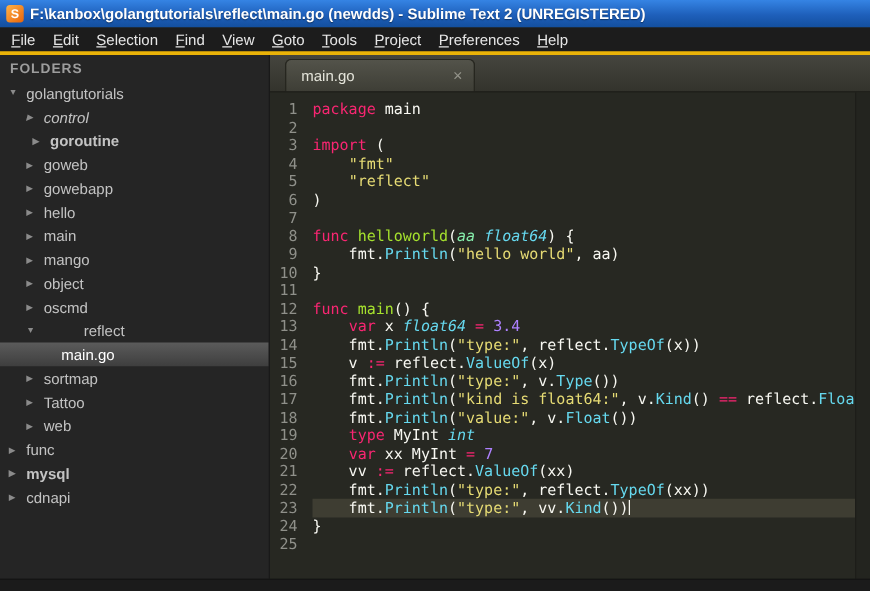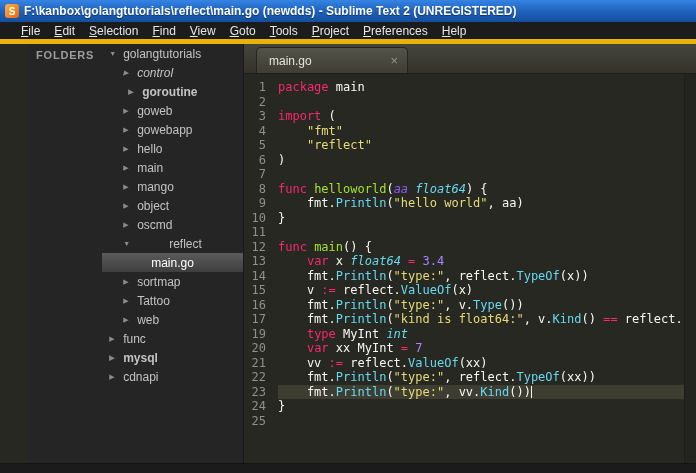--- a/index.html
+++ b/index.html
@@ -10,31 +10,31 @@
   
   .titlebar { height:22px; flex:0 0 22px; background:linear-gradient(#3584e4 0%, #1e5fba 55%, #134f9e 100%);
               display:flex; align-items:center; padding:0 5px; gap:5px; }
   .app-icon { width:14px; height:14px; border-radius:3px; flex:0 0 14px;
               background:linear-gradient(135deg,#ffb347,#e8630a); color:#fff;
               font-size:10px; font-weight:bold; display:flex; align-items:center; justify-content:center; }
   .title-text { color:#fff; font-weight:bold; font-size:12px; white-space:nowrap;
                 text-shadow:0 1px 1px rgba(0,0,0,.45); }
 
   
-  .menubar { height:22px; flex:0 0 22px; background:#1c1c1c; border-bottom:5px solid #eab308;
-             display:flex; align-items:center; padding-left:14px; }
+  .menubar { height:22px; flex:0 0 22px; background:#1c1c1c; border-bottom:3px solid #eab308;
+             display:flex; align-items:flex-start; padding-left:2px; }
   .menu-item { color:#e6e6e6; font-size:12px; padding:3px 7px; white-space:nowrap; }
   .menu-item u { text-underline-offset:1px; }
 
   
   .main { flex:1 1 auto; display:flex; min-height:0; }
 
   
   .sidebar { width:216px; flex:0 0 216px; background:#252525; border-right:1px solid #191919;
-             display:flex; flex-direction:row; overflow:hidden;margin-left:28px; }
+             display:flex; flex-direction:column; overflow:hidden; }
   .folders-header { color:#9d9d9d; font-size:11px; font-weight:bold; letter-spacing:.8px;
                     padding:5px 8px 4px 8px; }
   .tree { flex:1; overflow:hidden; }
   .tree-row { height:19px; display:flex; align-items:center; white-space:nowrap;
               color:#c3c3c3; font-size:12px; cursor:default; }
   .tree-row.selected { background:linear-gradient(#5b5b5b,#3e3e3e); color:#ffffff; }
   .tree-arrow { width:11px; flex:0 0 11px; font-size:7px; color:#8b8b8b; text-align:left;
                 display:inline-block; margin-right:3px; }
   .tree-row.selected .tree-arrow { color:#cfcfcf; }
 
@@ -57,21 +57,21 @@
   .content { flex:1 1 auto; color:#f8f8f2; }
   .code-line.current .content { background:#3e3d32; }
 
   .tk-kw   { color:#f92672; }
   .tk-op   { color:#f92672; }
   .tk-str  { color:#e6db74; }
   .tk-num  { color:#ae81ff; }
   .tk-type { color:#66d9ef; font-style:italic; }
   .tk-call { color:#66d9ef; }
   .tk-fn   { color:#a6e22e; }
-  .tk-param{ color:#8b5cf6; font-style:italic;margin-top:16px; }
+  .tk-param{ color:#86efac; font-style:italic;margin-top:16px; }
   .tk-pl   { color:#f8f8f2; }
 
   .cursor { display:inline-block; width:1px; height:12px; background:#f8f8f0;
             vertical-align:-2px; }
 
   .vscroll { width:12px; flex:0 0 12px; background:#23241f; border-left:1px solid #1d1d19; }
   .bottombar { height:10px; flex:0 0 10px; background:#1b1b1b; border-top:1px solid #141414; }
 </style>
 </head>
 <body>
@@ -195,20 +195,21 @@
             <div class="code-line"><span class="gutter">8</span><span class="content"><span class="tk-kw">func</span><span class="tk-fn"> helloworld</span><span class="tk-pl">(</span><span class="tk-param">aa</span><span class="tk-pl"> </span><span class="tk-type">float64</span><span class="tk-pl">) {</span></span></div>
             <div class="code-line"><span class="gutter">9</span><span class="content"><span class="tk-pl">    fmt.</span><span class="tk-call">Println</span><span class="tk-pl">(</span><span class="tk-str">"hello world"</span><span class="tk-pl">, aa)</span></span></div>
             <div class="code-line"><span class="gutter">10</span><span class="content"><span class="tk-pl">}</span></span></div>
             <div class="code-line"><span class="gutter">11</span><span class="content"></span></div>
             <div class="code-line"><span class="gutter">12</span><span class="content"><span class="tk-kw">func</span><span class="tk-fn"> main</span><span class="tk-pl">() {</span></span></div>
             <div class="code-line"><span class="gutter">13</span><span class="content"><span class="tk-pl">    </span><span class="tk-kw">var</span><span class="tk-pl"> x </span><span class="tk-type">float64</span><span class="tk-pl"> </span><span class="tk-op">=</span><span class="tk-pl"> </span><span class="tk-num">3.4</span></span></div>
             <div class="code-line"><span class="gutter">14</span><span class="content"><span class="tk-pl">    fmt.</span><span class="tk-call">Println</span><span class="tk-pl">(</span><span class="tk-str">"type:"</span><span class="tk-pl">, reflect.</span><span class="tk-call">TypeOf</span><span class="tk-pl">(x))</span></span></div>
             <div class="code-line"><span class="gutter">15</span><span class="content"><span class="tk-pl">    v </span><span class="tk-op">:=</span><span class="tk-pl"> reflect.</span><span class="tk-call">ValueOf</span><span class="tk-pl">(x)</span></span></div>
             <div class="code-line"><span class="gutter">16</span><span class="content"><span class="tk-pl">    fmt.</span><span class="tk-call">Println</span><span class="tk-pl">(</span><span class="tk-str">"type:"</span><span class="tk-pl">, v.</span><span class="tk-call">Type</span><span class="tk-pl">())</span></span></div>
             <div class="code-line"><span class="gutter">17</span><span class="content"><span class="tk-pl">    fmt.</span><span class="tk-call">Println</span><span class="tk-pl">(</span><span class="tk-str">"kind is float64:"</span><span class="tk-pl">, v.</span><span class="tk-call">Kind</span><span class="tk-pl">() </span><span class="tk-op">==</span><span class="tk-pl"> reflect.</span><span class="tk-call">Float64</span></span></div>
+            <div class="code-line"><span class="gutter">18</span><span class="content"><span class="tk-pl">    fmt.</span><span class="tk-call">Println</span><span class="tk-pl">(</span><span class="tk-str">"value:"</span><span class="tk-pl">, v.</span><span class="tk-call">Float</span><span class="tk-pl">())</span></span></div>
             <div class="code-line"><span class="gutter">19</span><span class="content"><span class="tk-pl">    </span><span class="tk-kw">type</span><span class="tk-pl"> MyInt </span><span class="tk-type">int</span></span></div>
             <div class="code-line"><span class="gutter">20</span><span class="content"><span class="tk-pl">    </span><span class="tk-kw">var</span><span class="tk-pl"> xx MyInt </span><span class="tk-op">=</span><span class="tk-pl"> </span><span class="tk-num">7</span></span></div>
             <div class="code-line"><span class="gutter">21</span><span class="content"><span class="tk-pl">    vv </span><span class="tk-op">:=</span><span class="tk-pl"> reflect.</span><span class="tk-call">ValueOf</span><span class="tk-pl">(xx)</span></span></div>
             <div class="code-line"><span class="gutter">22</span><span class="content"><span class="tk-pl">    fmt.</span><span class="tk-call">Println</span><span class="tk-pl">(</span><span class="tk-str">"type:"</span><span class="tk-pl">, reflect.</span><span class="tk-call">TypeOf</span><span class="tk-pl">(xx))</span></span></div>
             <div class="code-line current"><span class="gutter">23</span><span class="content"><span class="tk-pl">    fmt.</span><span class="tk-call">Println</span><span class="tk-pl">(</span><span class="tk-str">"type:"</span><span class="tk-pl">, vv.</span><span class="tk-call">Kind</span><span class="tk-pl">())</span><span class="cursor"></span></span></div>
             <div class="code-line"><span class="gutter">24</span><span class="content"><span class="tk-pl">}</span></span></div>
             <div class="code-line"><span class="gutter">25</span><span class="content"></span></div>
           </div>
         <div class="vscroll"></div>
       </div>

